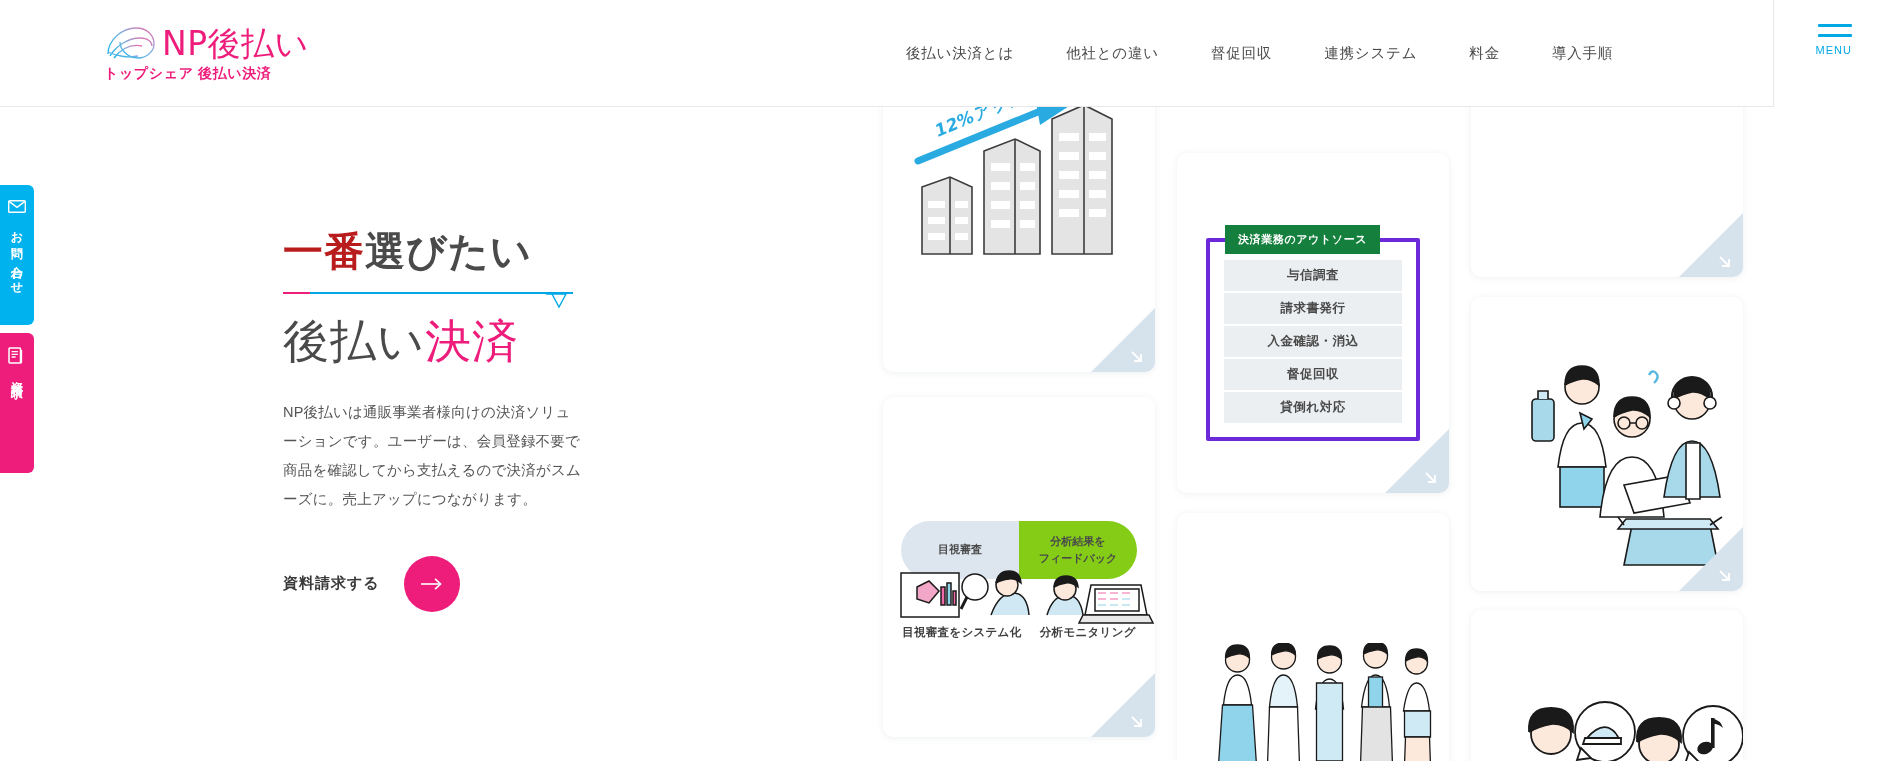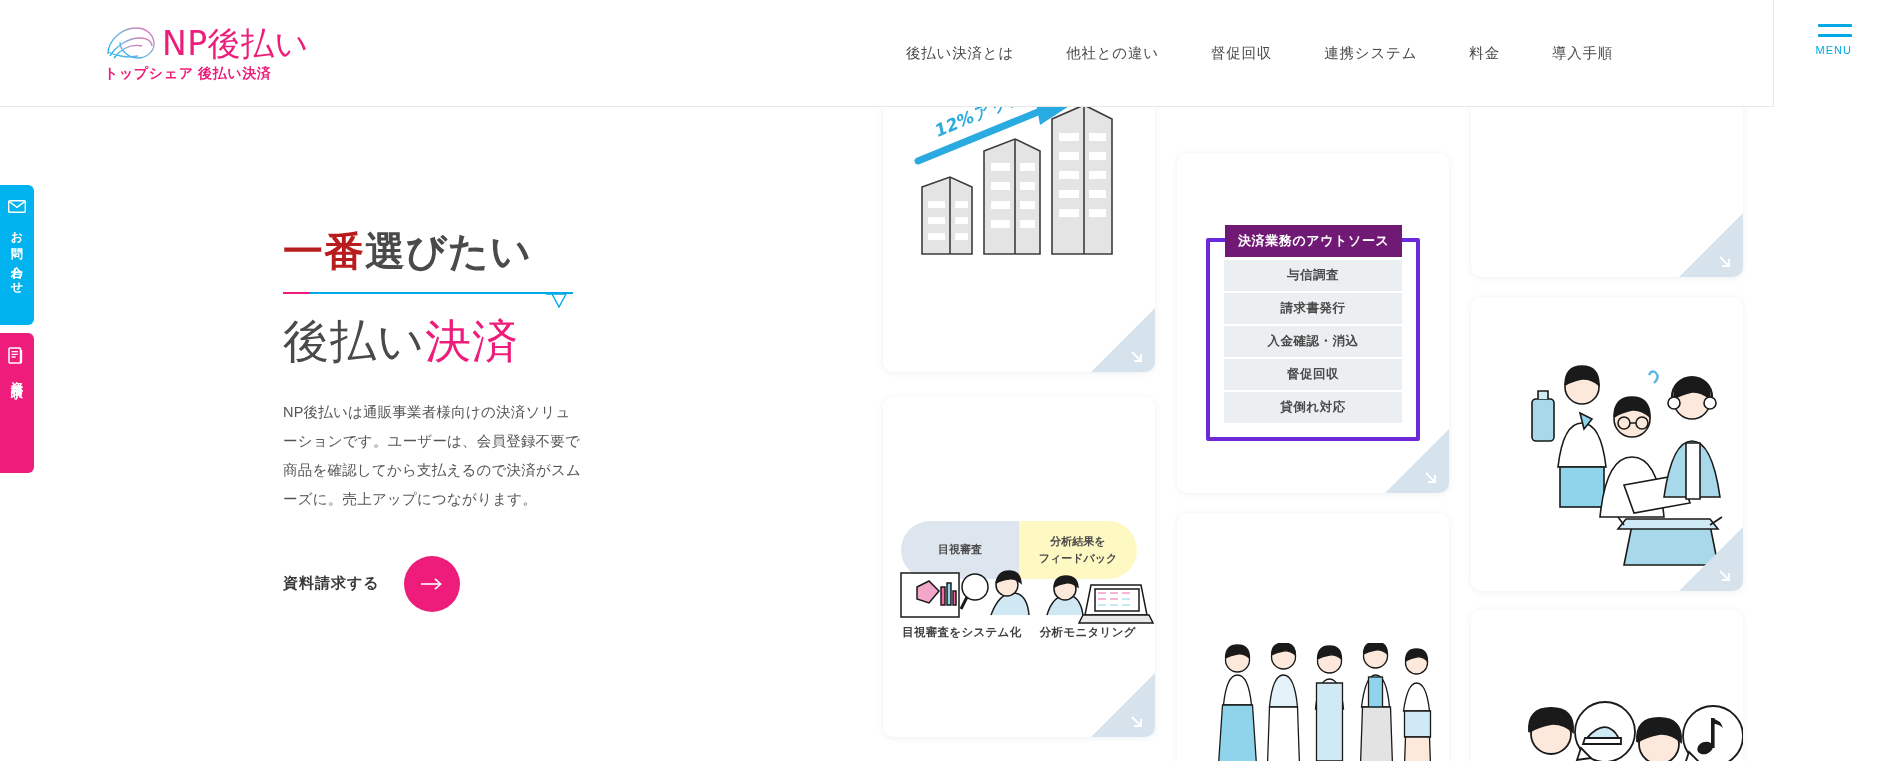--- a/index.html
+++ b/index.html
@@ -145,39 +145,39 @@
   .ill { position: absolute; left: 0; width: 100%; }
 
   
   .outsource { position: absolute; left: 29px; top: 72px; width: 214px; }
   .outsource-box {
     border: 4px solid #6d28d9; border-radius: 2px;
     padding: 18px 14px 14px; margin-top: 13px;
   }
   .outsource-badge {
     position: absolute; left: 19px; top: 0;
-    background: #701a75; color: #fff; font-size: 13px; font-weight: 700;
+    background: #15803d; color: #fff; font-size: 11px; font-weight: 700;
     letter-spacing: .6px; padding: 7px 13px; z-index: 2; white-space: nowrap;
   }
   .outsource-item {
     background: #eceff1; color: #4a4a4a;
     font-size: 12.5px; font-weight: 700; text-align: center;
     padding: 7px 0; letter-spacing: .5px;
   }
   .outsource-item + .outsource-item { margin-top: 2px; }
 
   
   .bubbles { position: absolute; left: 18px; top: 124px; width: 236px; height: 60px; }
   .bubble {
     position: absolute; border-radius: 30px; display: flex;
     align-items: center; justify-content: center; text-align: center;
     font-size: 11px; font-weight: 700; color: #4a4a4a; line-height: 1.55;
   }
   .bubble-l { left: 0;   top: 0; width: 118px; height: 58px; background: #dde6ee; border-radius: 30px 0 0 30px; }
-  .bubble-r { left: 118px; top: 0; width: 118px; height: 58px; background: #fef9c3; border-radius: 0 30px 30px 0; }
+  .bubble-r { left: 118px; top: 0; width: 118px; height: 58px; background: #84cc16; border-radius: 0 30px 30px 0; }
   .captions {
     position: absolute; left: 10px; top: 228px; width: 252px;
     display: flex; justify-content: space-around;
   }
   .caption { font-size: 11.5px; font-weight: 700; color: #3f3f3f; letter-spacing: .3px; }
 </style>
 </head>
 <body>
 
 <div class="header">

